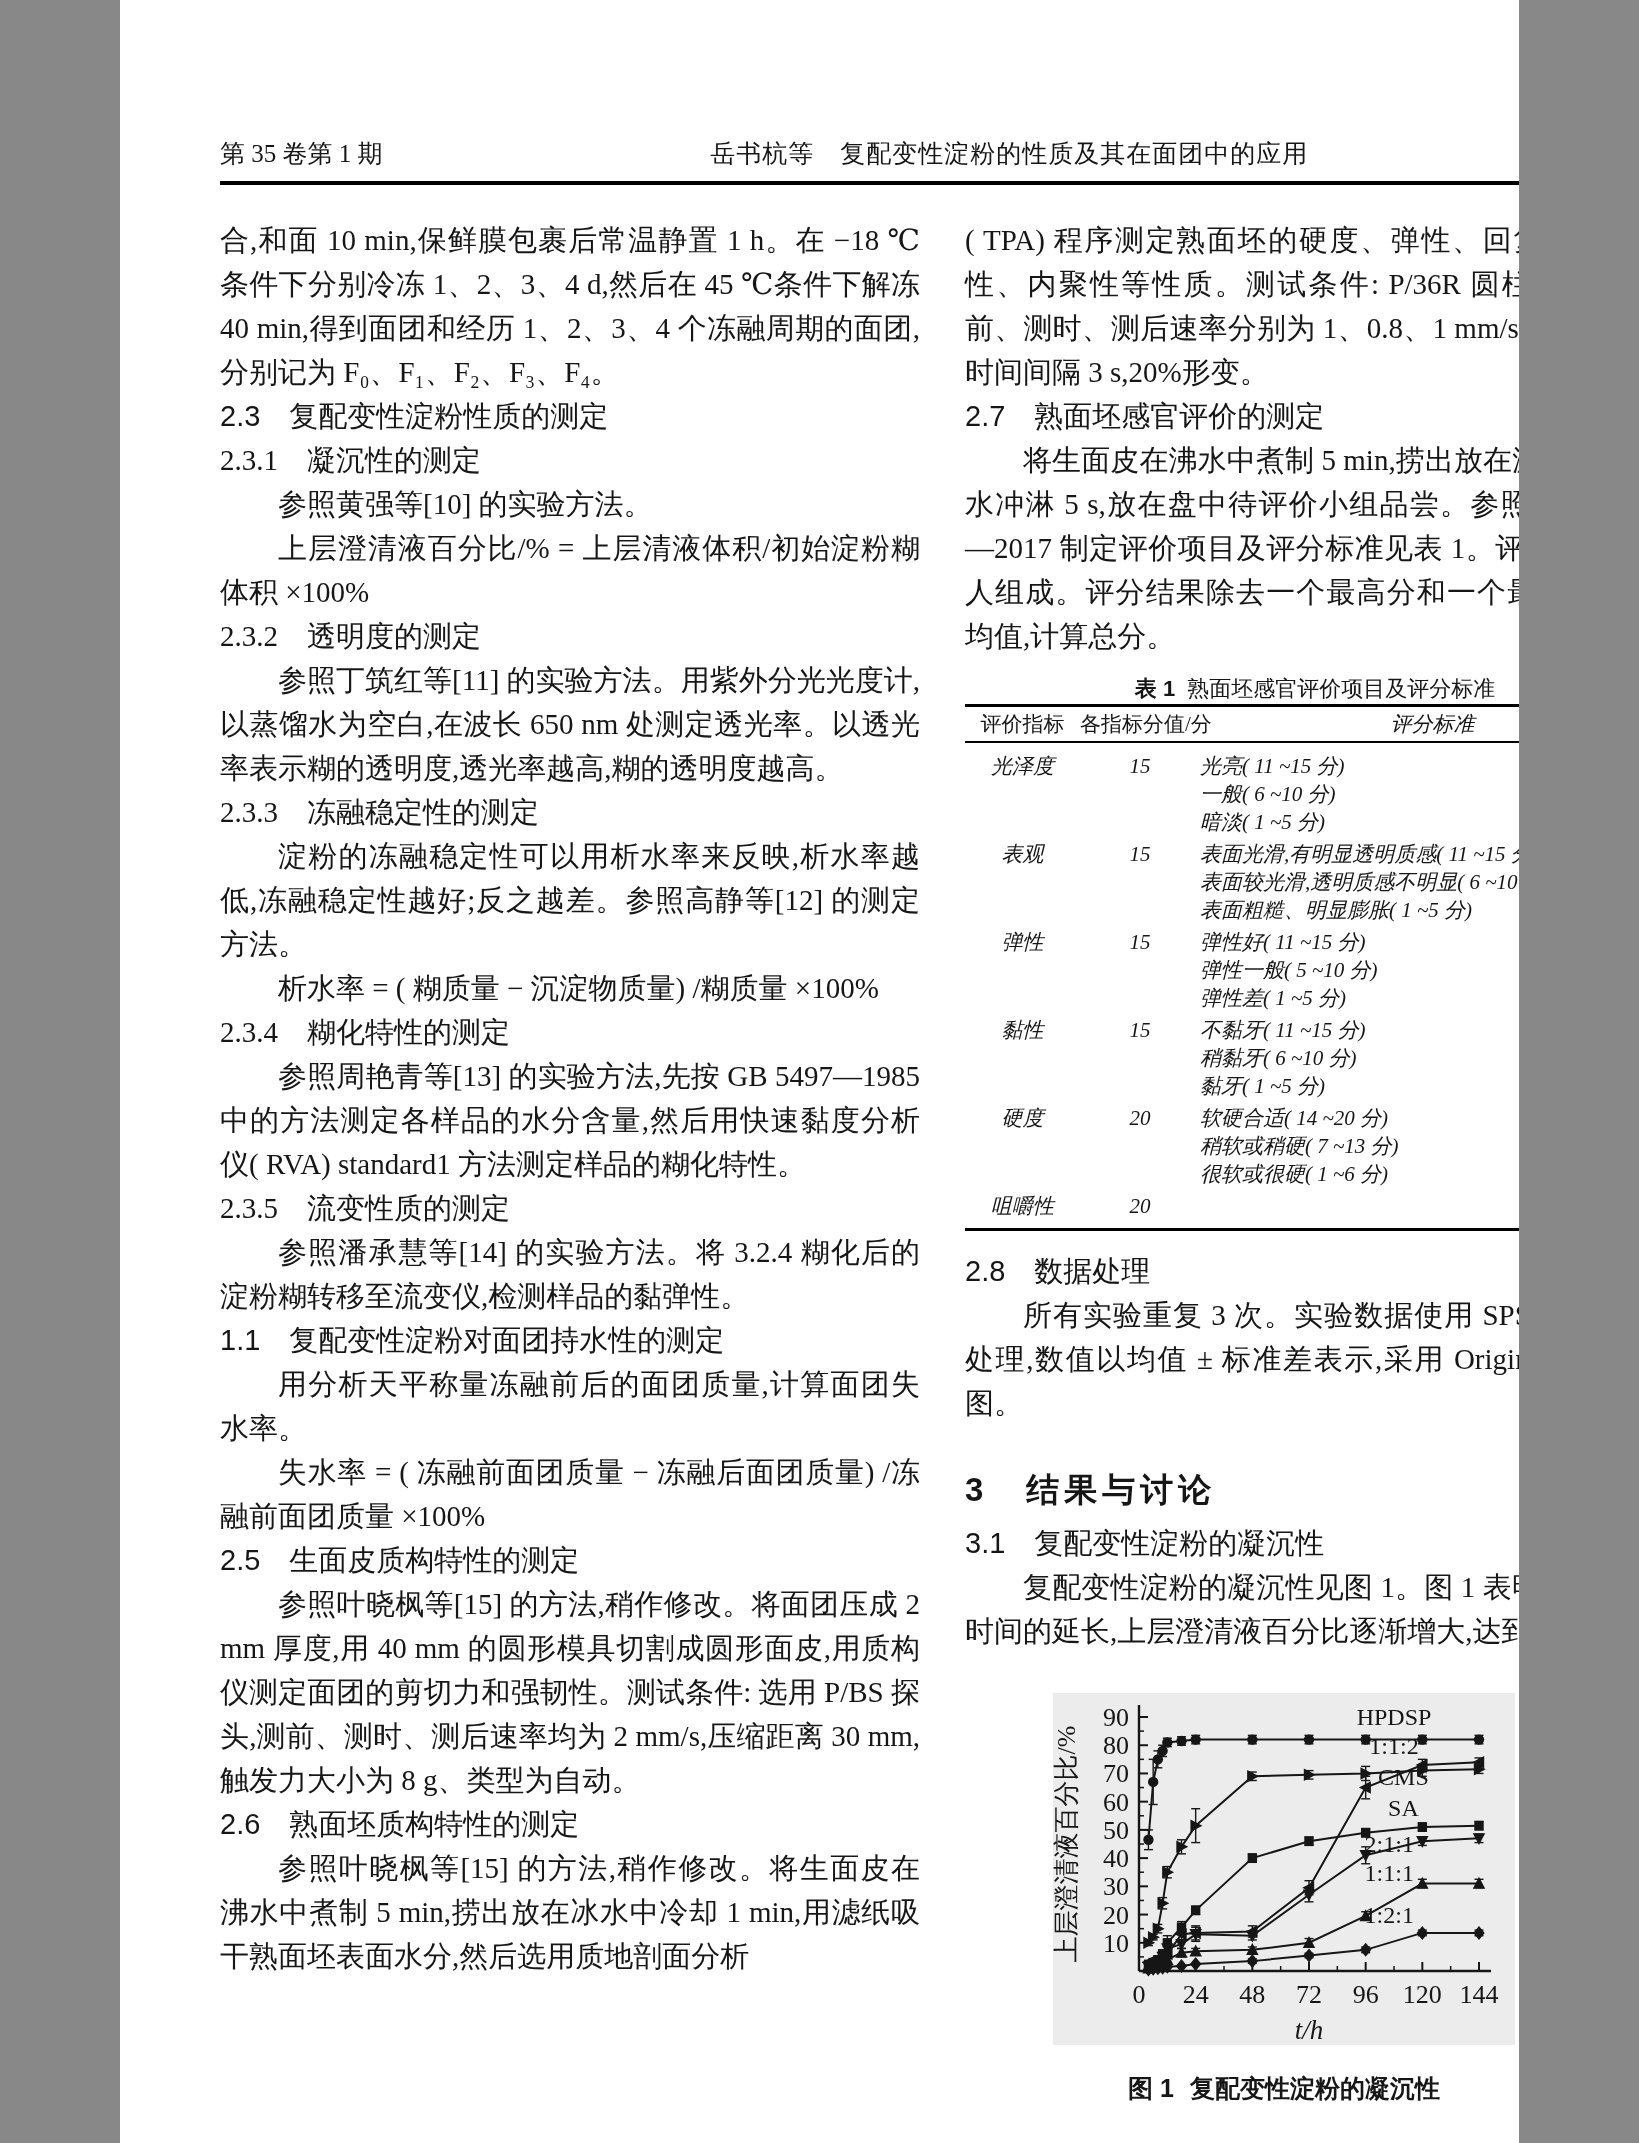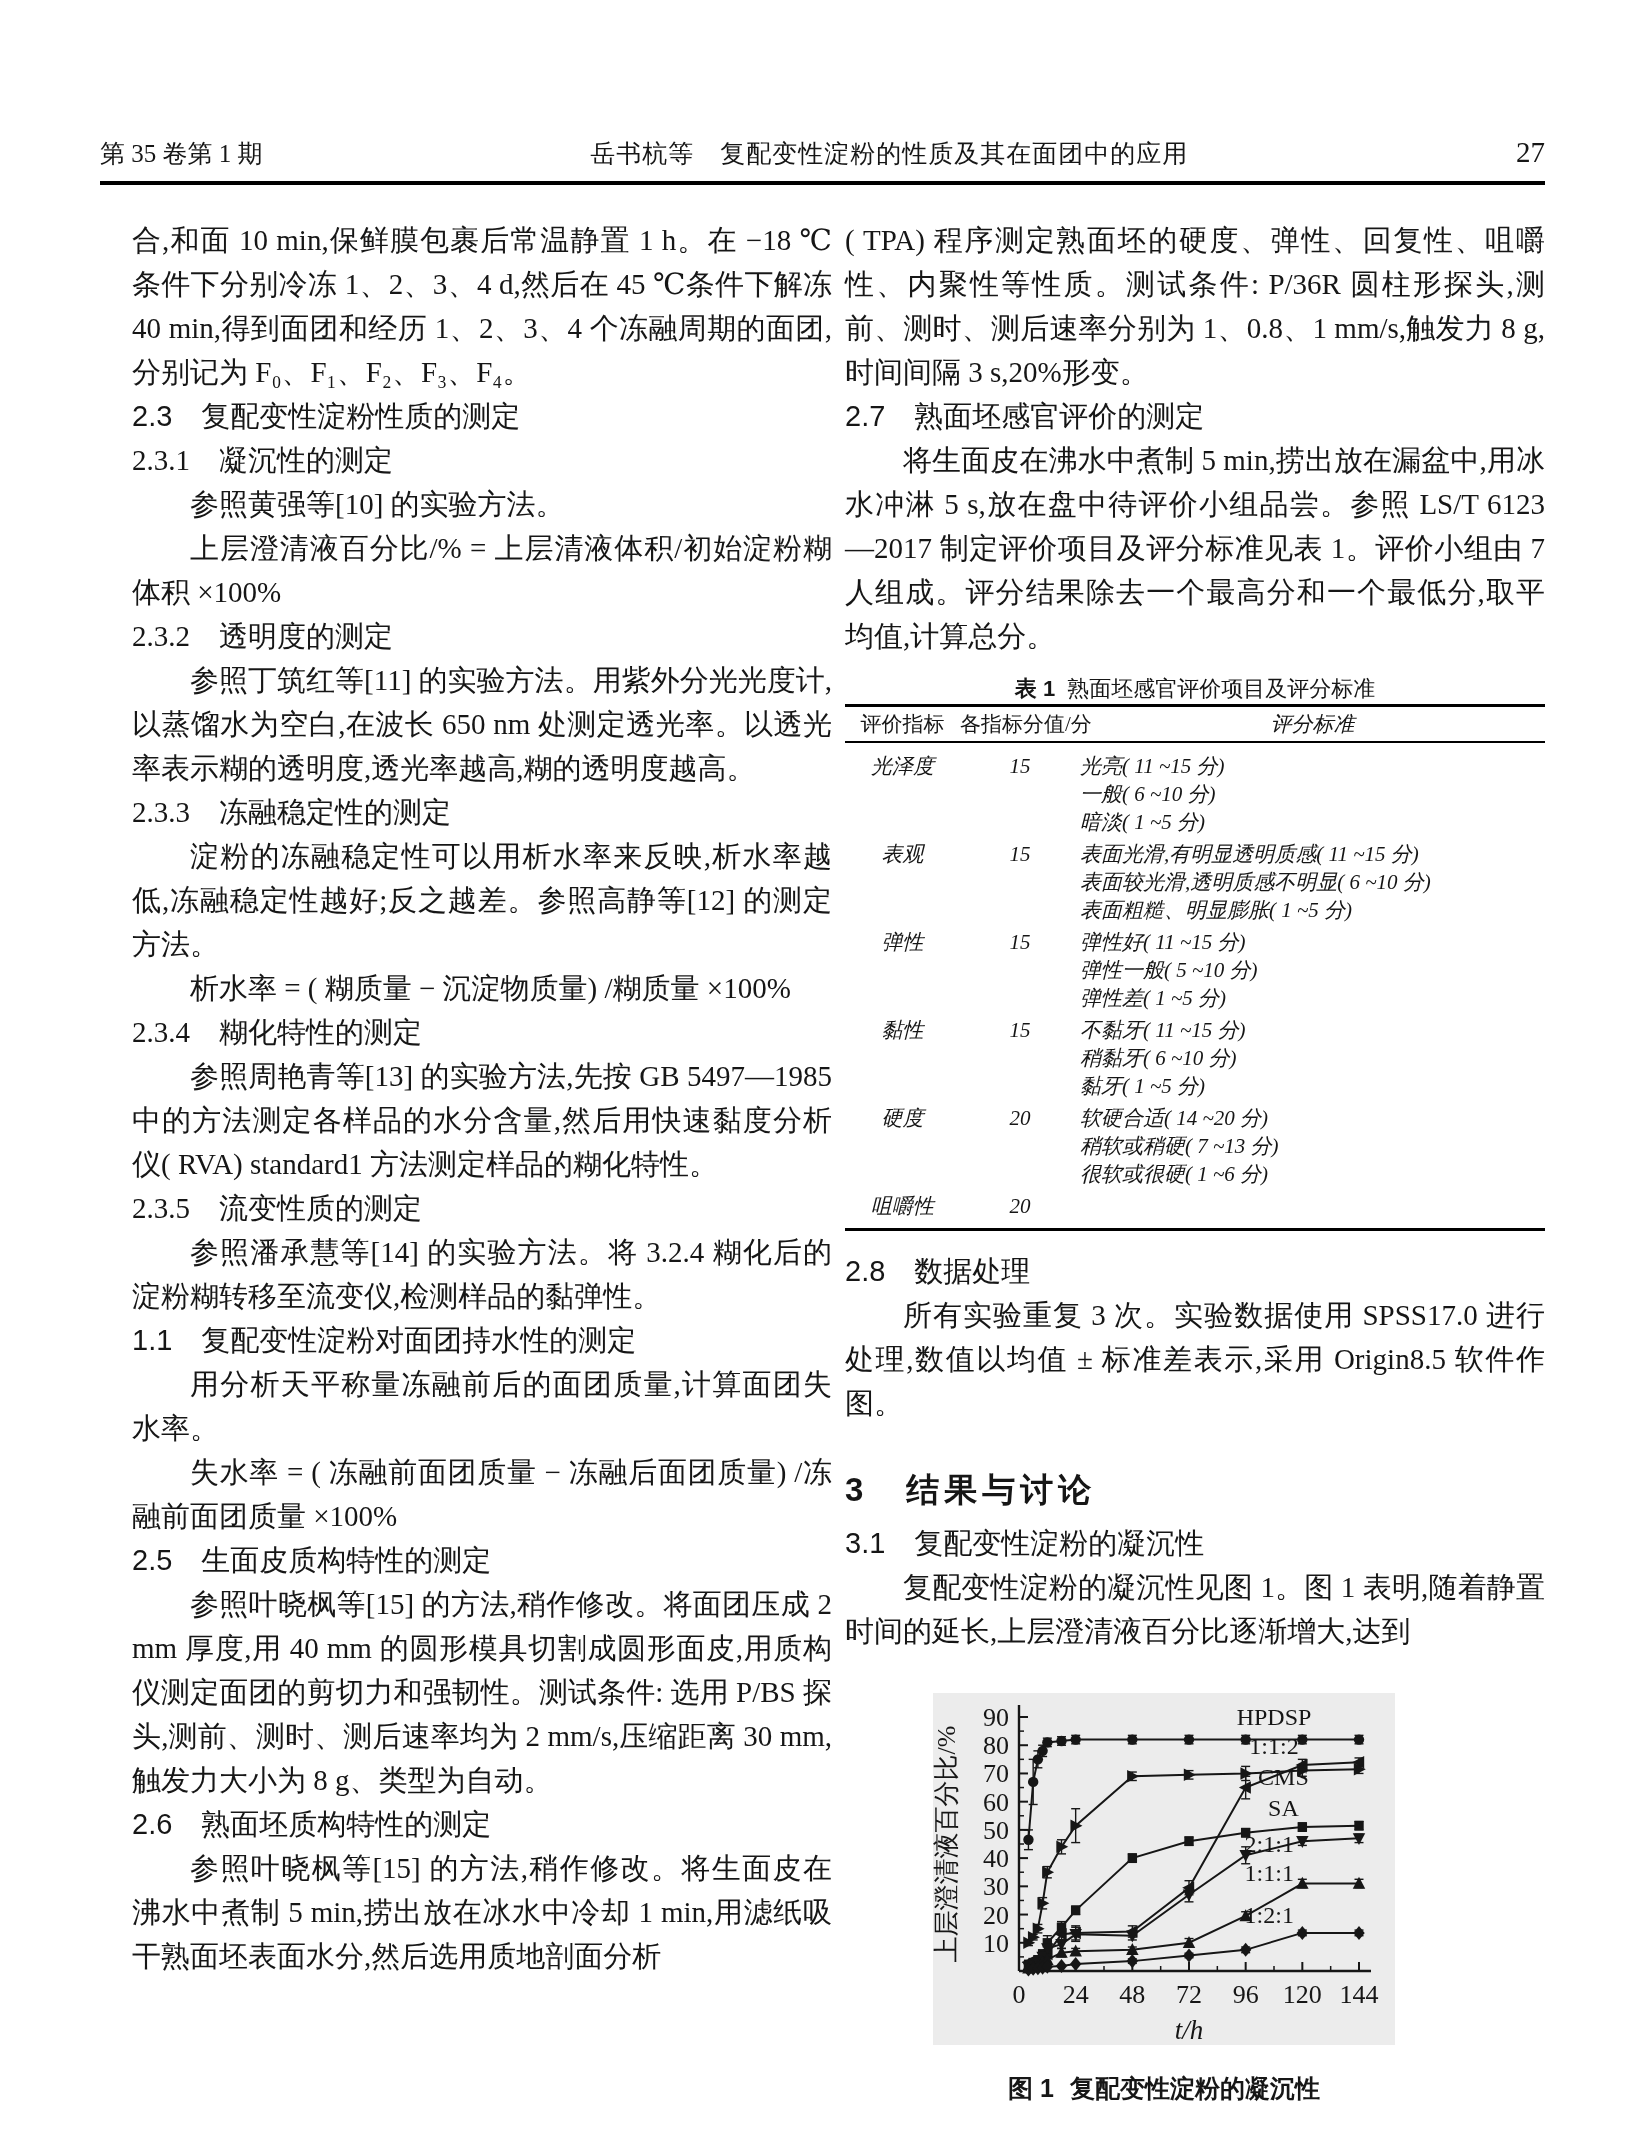--- a/index.html
+++ b/index.html
@@ -1,30 +1,30 @@
 <!DOCTYPE html>
 <html><head>
 <meta charset="utf-8">
 <style>
   html,body{margin:0;padding:0;background:#888;}
   .page{
-    position:relative;width:1639px;height:2143px;margin:0 auto;
+    position:relative;width:1399px;height:2143px;margin:0 auto;
     background:#ffffff;color:#161616;overflow:hidden;
     font-family:"Liberation Serif","DejaVu Serif",serif;
   }
   
   .hdr{position:absolute;top:136px;left:100px;width:1445px;display:flex;align-items:baseline;}
   .hdr .issue{font-size:25px;white-space:nowrap;}
   .hdr .rtitle{flex:1;text-align:center;font-size:25px;letter-spacing:1px;}
   .hdr .pnum{font-size:29px;white-space:nowrap;text-align:center;}
   .hrule{position:absolute;top:181px;left:100px;width:1445px;height:4px;background:#000;}
   
   .col{position:absolute;top:218px;width:700px;font-size:29px;line-height:44px;
        text-align:justify;text-justify:inter-character;}
-  .col-left{left:100px;margin-left:32px;}
+  .col-left{left:100px;}
   .col-right{left:845px;}
   .col p{margin:0;}
   p.ind{text-indent:2em;}
   .h2{font-family:"Liberation Sans","DejaVu Sans",sans-serif;font-weight:400;}
   .h1{font-family:"Liberation Sans","DejaVu Sans",sans-serif;font-weight:700;
       font-size:33px;line-height:62px;margin-top:34px !important;letter-spacing:5px;}
   
   .tbl{margin-top:16px;font-size:21px;line-height:28px;text-align:left;}
   .tbl-title{text-align:center;font-size:22px;line-height:30px;}
   .tbl-title .tlabel{font-family:"Liberation Sans","DejaVu Sans",sans-serif;font-weight:700;margin-right:12px;}

